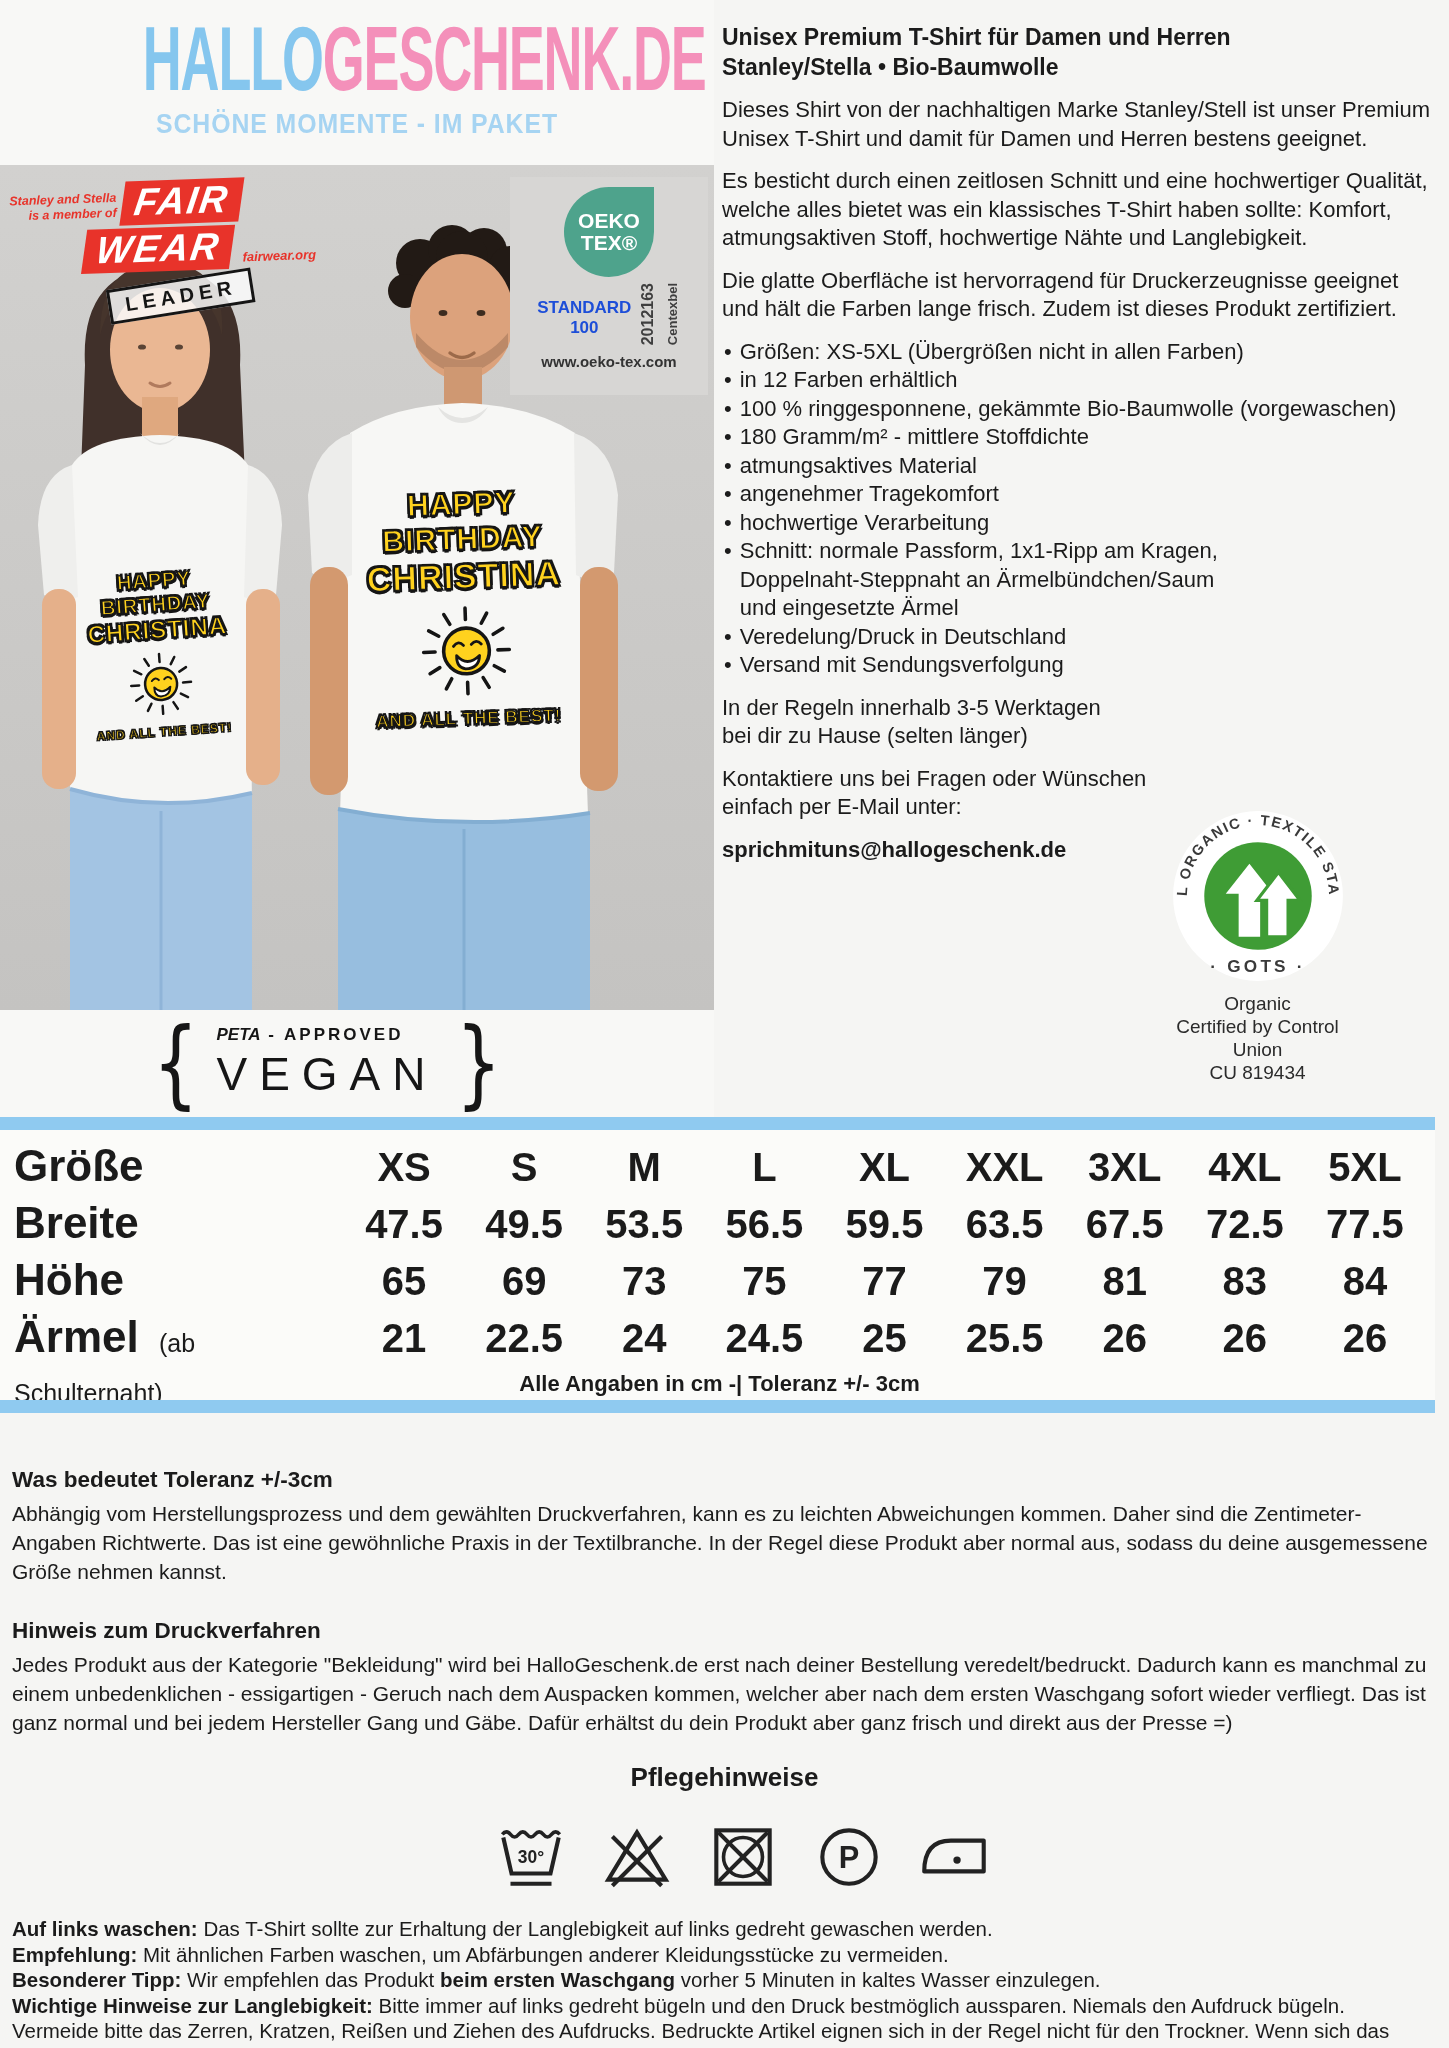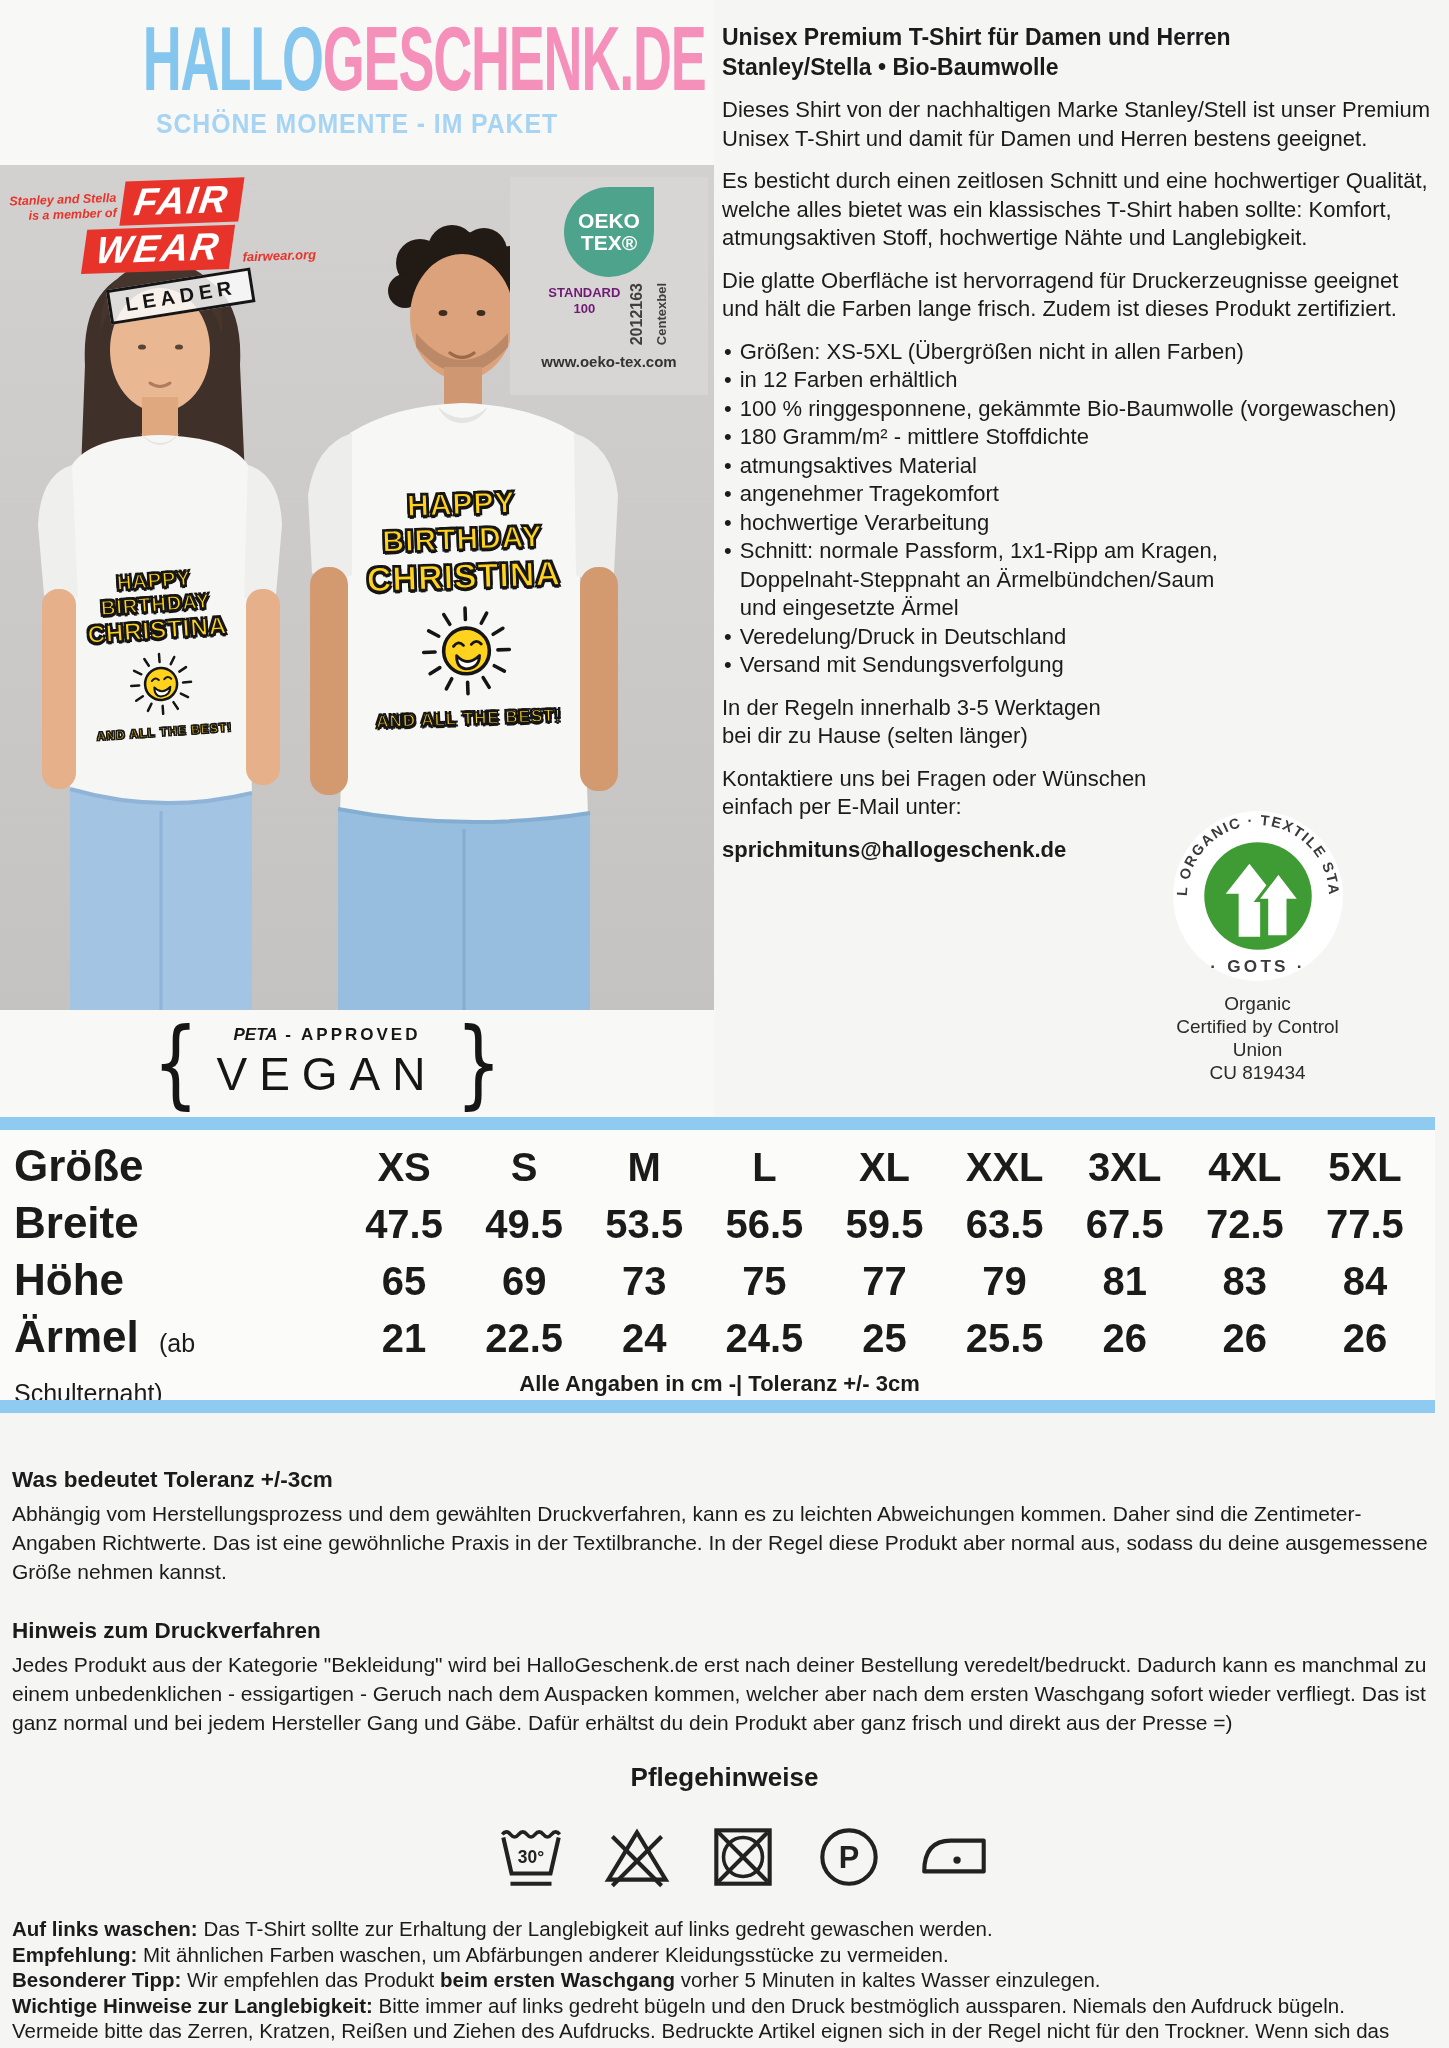--- a/index.html
+++ b/index.html
@@ -35,22 +35,22 @@
                background:rgba(250,250,250,.85); font-size:20px; font-weight:bold;
                letter-spacing:5px; padding:3px 14px; transform:rotate(-7deg); margin:8px 0 0 96px; }
 
   
   .oeko { position:absolute; top:12px; right:6px; width:198px; height:218px;
           background:#d7d6d4; padding:10px 8px; text-align:center; }
   .oeko-drop { width:90px; height:90px; margin:0 auto; background:#4ea38c;
                border-radius:55% 0 55% 55%; display:flex; align-items:center; justify-content:center; }
   .oeko-drop div { color:#fff; font-weight:bold; font-size:21px; line-height:1.05; }
   .oeko-mid { display:flex; justify-content:center; align-items:flex-start; gap:8px; margin-top:6px; }
-  .oeko-standard { font-weight:bold; font-size:13px; color:#701a75; white-space:pre-line;
-                   line-height:1.2; margin-top:2px; }
+  .oeko-standard { font-weight:bold; font-size:17px; color:#1d4ed8; white-space:pre-line;
+                   line-height:1.2; margin-top:15px; }
   .oeko-vert { writing-mode:vertical-rl; transform:rotate(180deg); font-weight:bold;
                color:#3f3f3f; line-height:1.15; }
   .v-num { font-size:16px; } .v-org { font-size:13px; }
   .oeko-url { font-weight:bold; font-size:15px; color:#333; margin-top:8px; }
 
   
   .print { position:absolute; text-align:center; }
   .print-man { left:360px; top:322px; width:210px; transform:rotate(-2deg); }
   .print-woman { left:84px; top:404px; width:150px; transform:rotate(-4deg); }
   .print-line { color:#ffd21e; font-weight:bold; letter-spacing:1px;
@@ -64,21 +64,21 @@
   .print-woman .l4 { font-size:12px; margin-top:2px;
                      -webkit-text-stroke:1px #151515;
                      text-shadow:1px 1px 0 #151515,-1px 1px 0 #151515,1px -1px 0 #151515,-1px -1px 0 #151515; }
   .sun-wrap { margin-top:4px; }
 
   
   .vegan-strip { position:absolute; top:1010px; left:0; width:714px; height:107px;
                  background:#f8f8f6; display:flex; align-items:center; justify-content:center; }
   .vegan-badge { display:flex; align-items:center; gap:10px; color:#161616; transform:translateX(-30px); }
   .vg-brace { font-size:96px; font-weight:normal; line-height:.8; transform:scaleX(.75); font-family:"DejaVu Sans",sans-serif; }
-  .vg-mid { text-align:center; }
+  .vg-mid { text-align:left; }
   .vg-top { font-size:17px; font-weight:bold; letter-spacing:3px; }
   .vg-top .peta { font-style:italic; letter-spacing:0; }
   .vg-main { font-size:46px; letter-spacing:12px; margin-top:2px; font-weight:normal; }
 
   
   .right-col { position:absolute; left:722px; top:22px; width:716px; height:1093px;
                font-size:22px; line-height:28.5px; overflow:hidden; }
   .rc-title { font-weight:bold; font-size:23px; line-height:30px; }
   .right-col p { margin-top:14px; }
   .pre { white-space:pre-line; }

